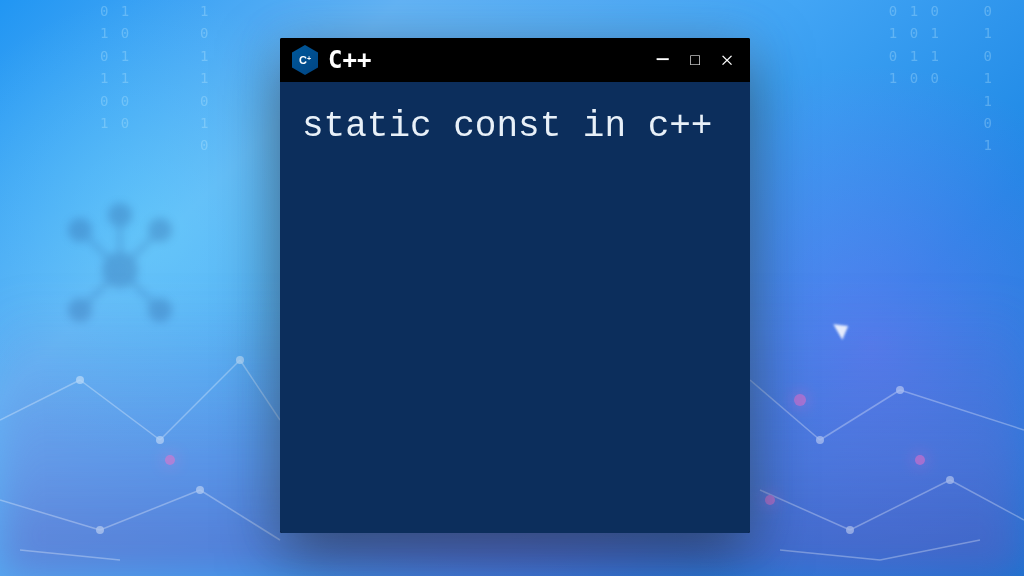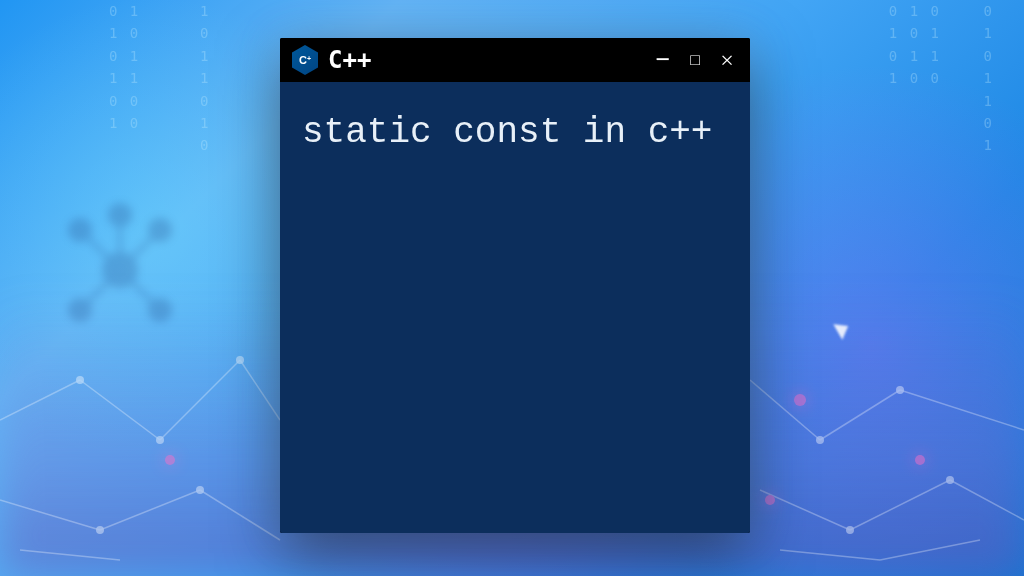--- a/index.html
+++ b/index.html
@@ -139,21 +139,21 @@
       display: flex;
       align-items: center;
       justify-content: center;
       width: 22px;
       height: 22px;
     }
     
     .window-body {
       background: #0c2e5c;
       height: calc(100% - 44px);
-      padding: 28px 22px;
+      padding: 22px 22px;
     }
     
     .code-text {
       color: #e8f0f8;
       font-family: 'Consolas', 'Monaco', 'Courier New', monospace;
       font-size: 36px;
       line-height: 1.3;
       white-space: pre-wrap;
       word-wrap: break-word;
     }
@@ -170,21 +170,21 @@
       transform: rotate(-30deg);
       filter: blur(1px);
     }
   </style>
 </head>
 <body>
 
 <div class="bg-overlay"></div>
 <div class="cloud-layer"></div>
 
-<div class="digits" style="left:109px">0 1
+<div class="digits" style="left:100px">0 1
 1 0
 0 1
 1 1
 0 0
 1 0</div>
 <div class="digits" style="left:200px">1
 0
 1
 1
 0

